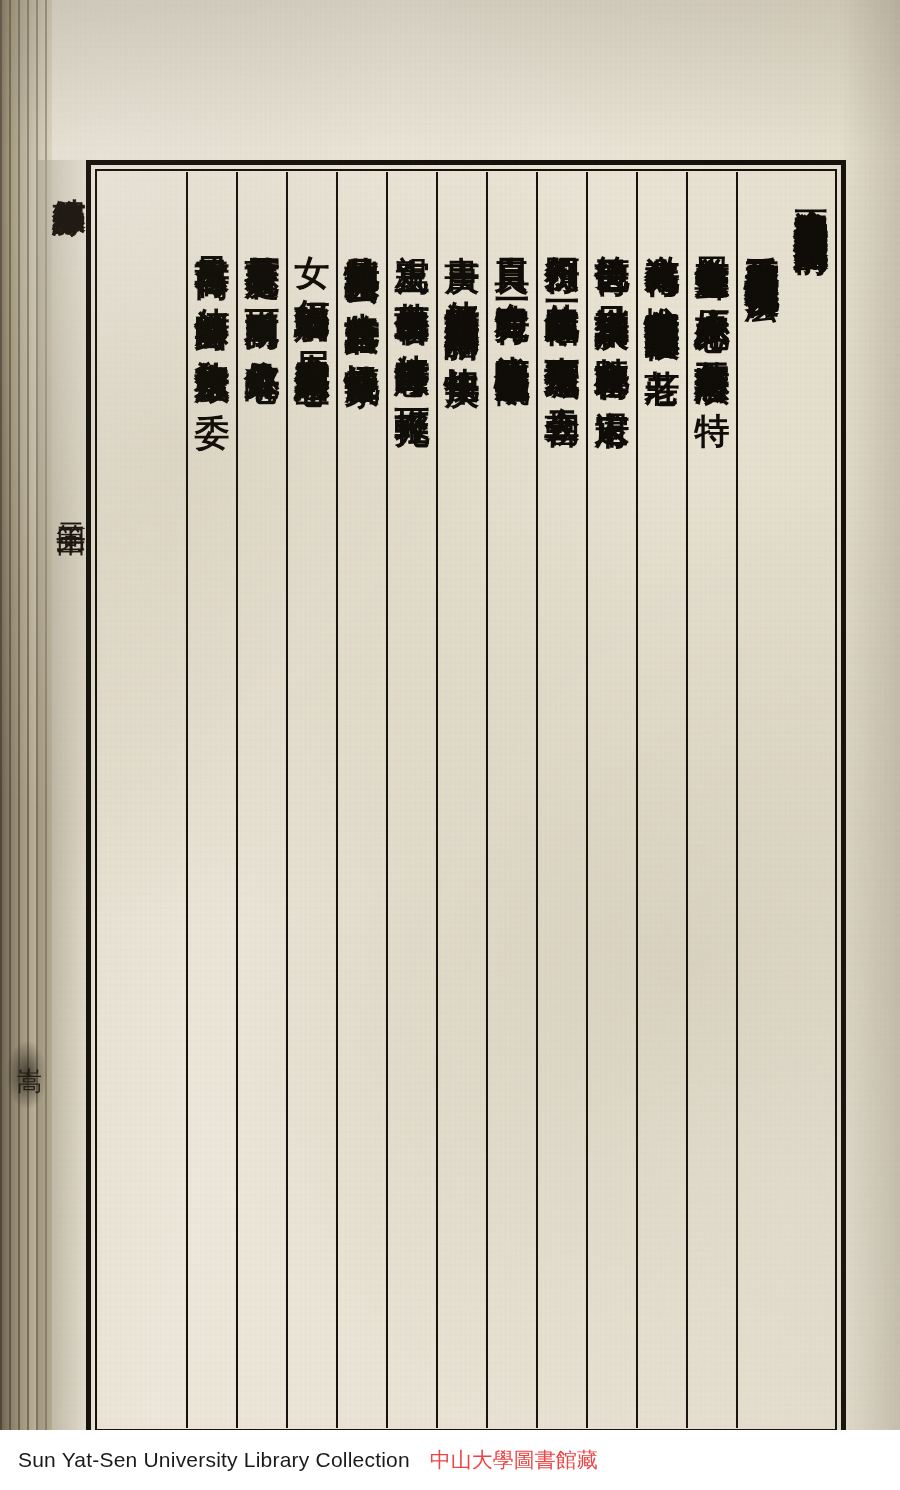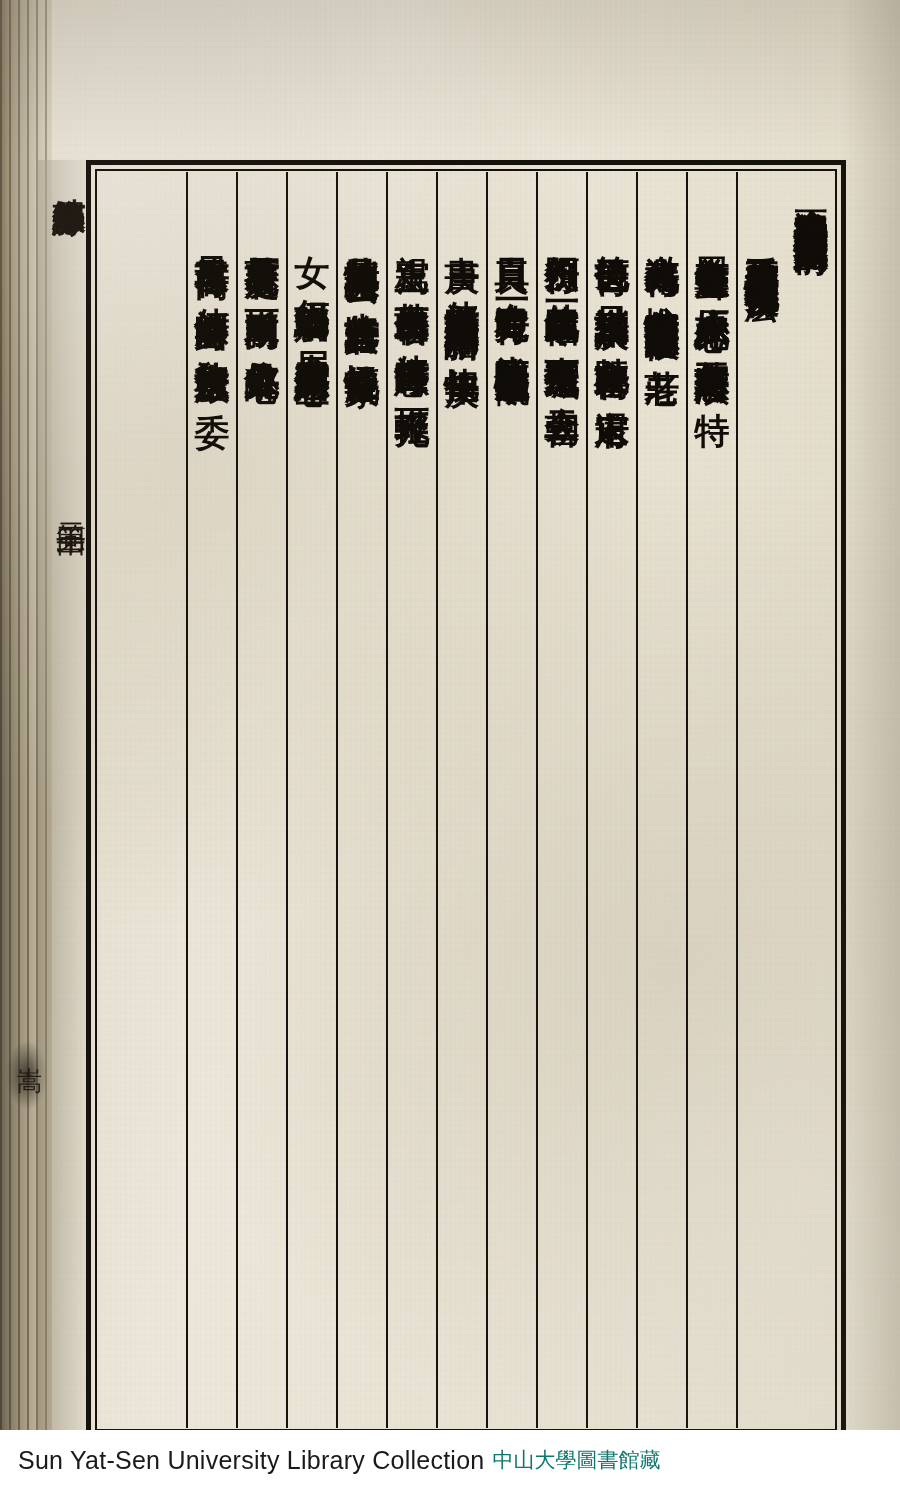--- a/index.html
+++ b/index.html
@@ -177,29 +177,29 @@
     width: 900px;
     height: 60px;
     background: #ffffff;
     display: flex;
     align-items: center;
     padding-left: 18px;
     box-sizing: border-box;
   }
   #watermark .en {
     font-family: "Liberation Sans", sans-serif;
-    font-size: 25px;
+    font-size: 21px;
     color: #1a1a1a;
     letter-spacing: 0.01em;
   }
   #watermark .zh {
     font-family: "DejaVu Serif", "Liberation Serif", serif;
     font-size: 21px;
-    color: #0f766e;
-    margin-left: 8px;
+    color: #ef4444;
+    margin-left: 20px;
   }
 
   
   #margin-mark {
     position: absolute;
     left: 4px;
     top: 1046px;
     width: 44px;
     height: 62px;
     color: #1d1811;

